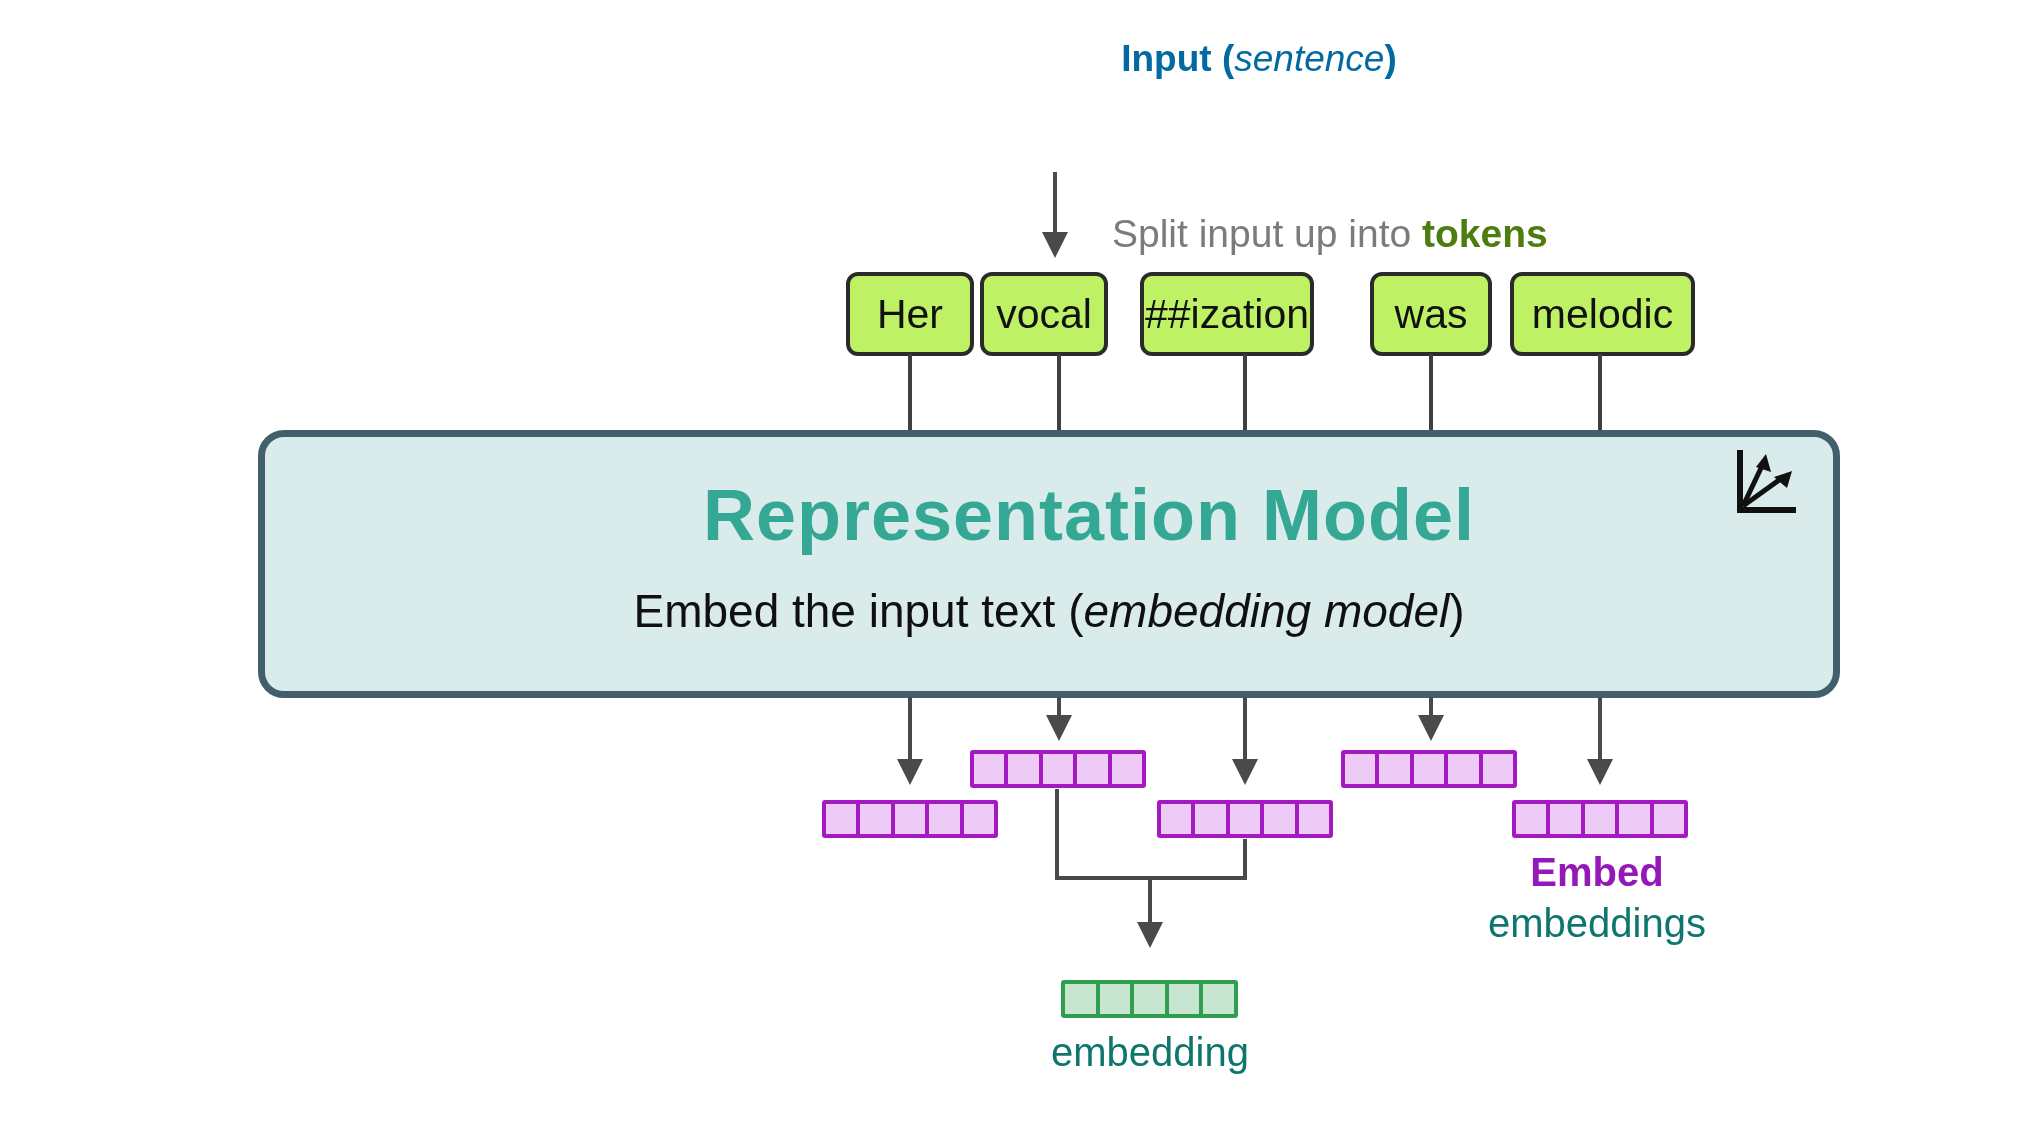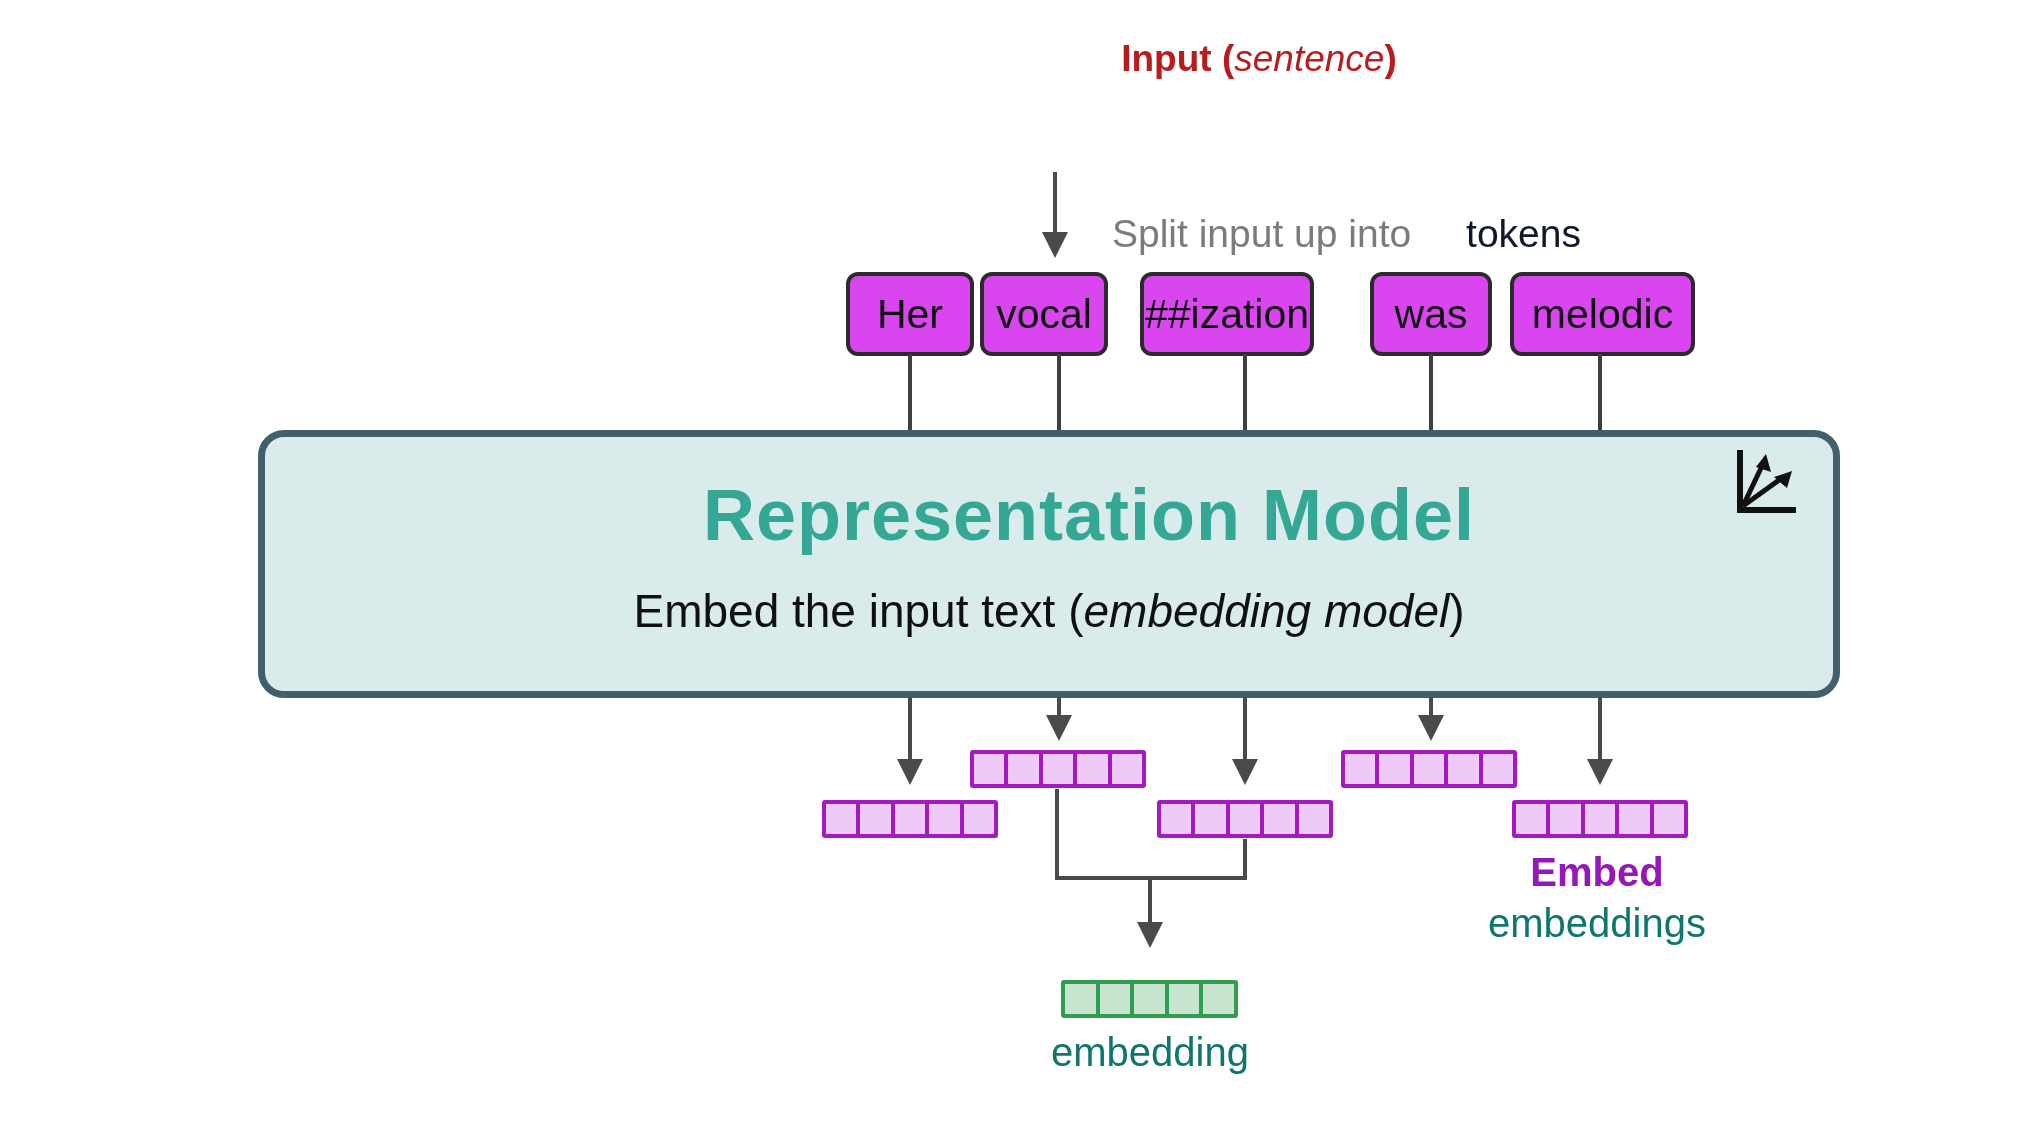--- a/index.html
+++ b/index.html
@@ -1,39 +1,39 @@
 <!DOCTYPE html>
 <html><head>
 <meta charset="utf-8">
 <style>
   html,body{margin:0;padding:0;background:#fff;}
   .stage{position:relative;width:2018px;height:1128px;background:#ffffff;overflow:hidden;
          font-family:"Liberation Sans","DejaVu Sans",sans-serif;color:#222;}
 
   
   .input-label{position:absolute;left:959px;top:38px;width:600px;text-align:center;
-               font-size:37px;color:#b91c1c;}
+               font-size:37px;color:#0369a1;}
   .input-label .b{font-weight:bold;}
   .input-label .i{font-style:italic;font-weight:normal;}
   .input-box{position:absolute;left:920px;top:88px;width:678px;height:84px;
              background:#f5f5f5;border:4px solid #2b2b2b;border-radius:10px;
              display:flex;align-items:center;justify-content:center;
              font-size:46px;color:#111;box-sizing:border-box;}
 
   
   .stem{position:absolute;width:4px;background:#4a4a4a;}
   .head{position:absolute;width:0;height:0;
         border-left:13px solid transparent;border-right:13px solid transparent;
         border-top:26px solid #4a4a4a;}
 
   .split-label{position:absolute;left:1112px;top:212px;font-size:39px;color:#7b7b7b;white-space:nowrap;}
-  .split-label .tok{color:#0f172a;font-weight:normal;margin-left:44px;}
-
-  
-  .token{position:absolute;top:272px;height:84px;background:#d946ef;
+  .split-label .tok{color:#4d7c0f;font-weight:bold;}
+
+  
+  .token{position:absolute;top:272px;height:84px;background:#bef264;
          border:4px solid #2b2b2b;border-radius:12px;box-sizing:border-box;
          display:flex;align-items:center;justify-content:center;font-size:41px;color:#111;}
   .t-her{left:846px;width:128px;}
   .t-vocal{left:980px;width:128px;}
   .t-ization{left:1140px;width:174px;}
   .t-was{left:1370px;width:122px;}
   .t-melodic{left:1510px;width:185px;}
 
   .tline{position:absolute;top:354px;height:78px;width:4px;background:#3f3f3f;}
   .l1{left:908px;}.l2{left:1057px;}.l3{left:1243px;}.l4{left:1429px;}.l5{left:1598px;}

